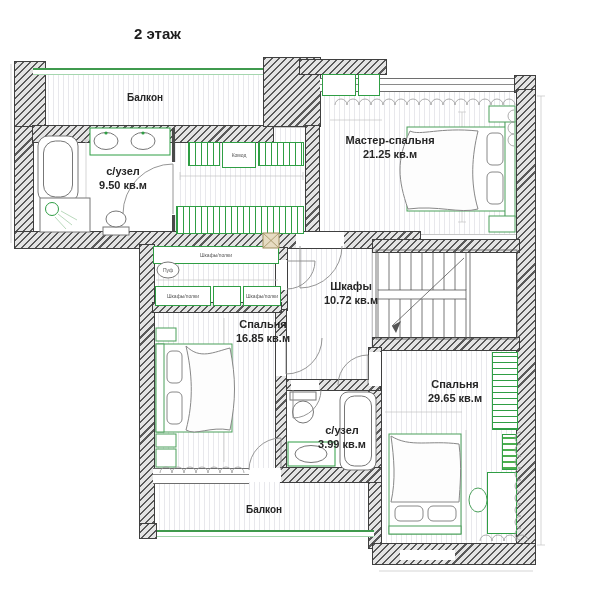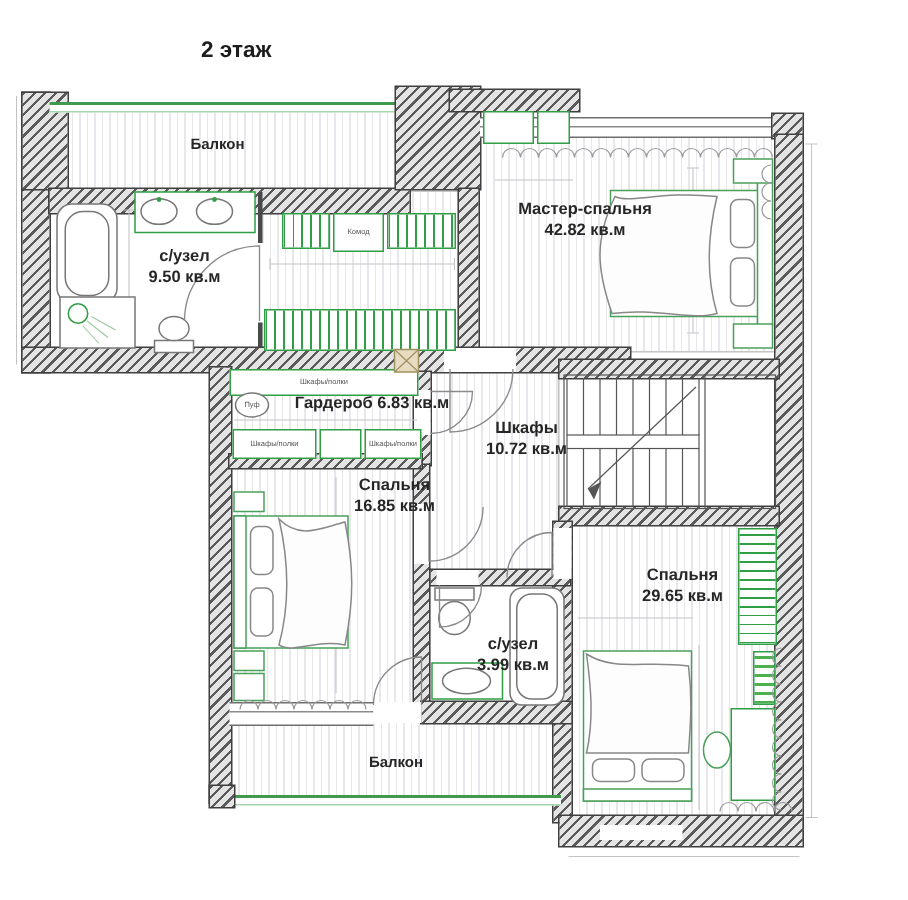--- a/index.html
+++ b/index.html
@@ -201,24 +201,21 @@
 
   <div class="rlabel small" style="left:127px;top:97px">
     <span>Балкон</span>
   </div>
   <div class="rlabel" style="left:105px;top:178px">
     <span>с/узел</span>
     <span>9.50 кв.м</span>
   </div>
   <div class="rlabel" style="left:372px;top:147px">
     <span>Мастер-спальня</span>
-    <span>42.82 кв.м</span>
-  </div>
-  <div class="rlabel" style="left:230px;top:269px">
-    <span>Гардероб 6.83 кв.м</span>
+    <span>21.25 кв.м</span>
   </div>
   <div class="rlabel" style="left:333px;top:293px">
     <span>Шкафы</span>
     <span>10.72 кв.м</span>
   </div>
   <div class="rlabel" style="left:245px;top:331px">
     <span>Спальня</span>
     <span>16.85 кв.м</span>
   </div>
   <div class="rlabel" style="left:437px;top:391px">

